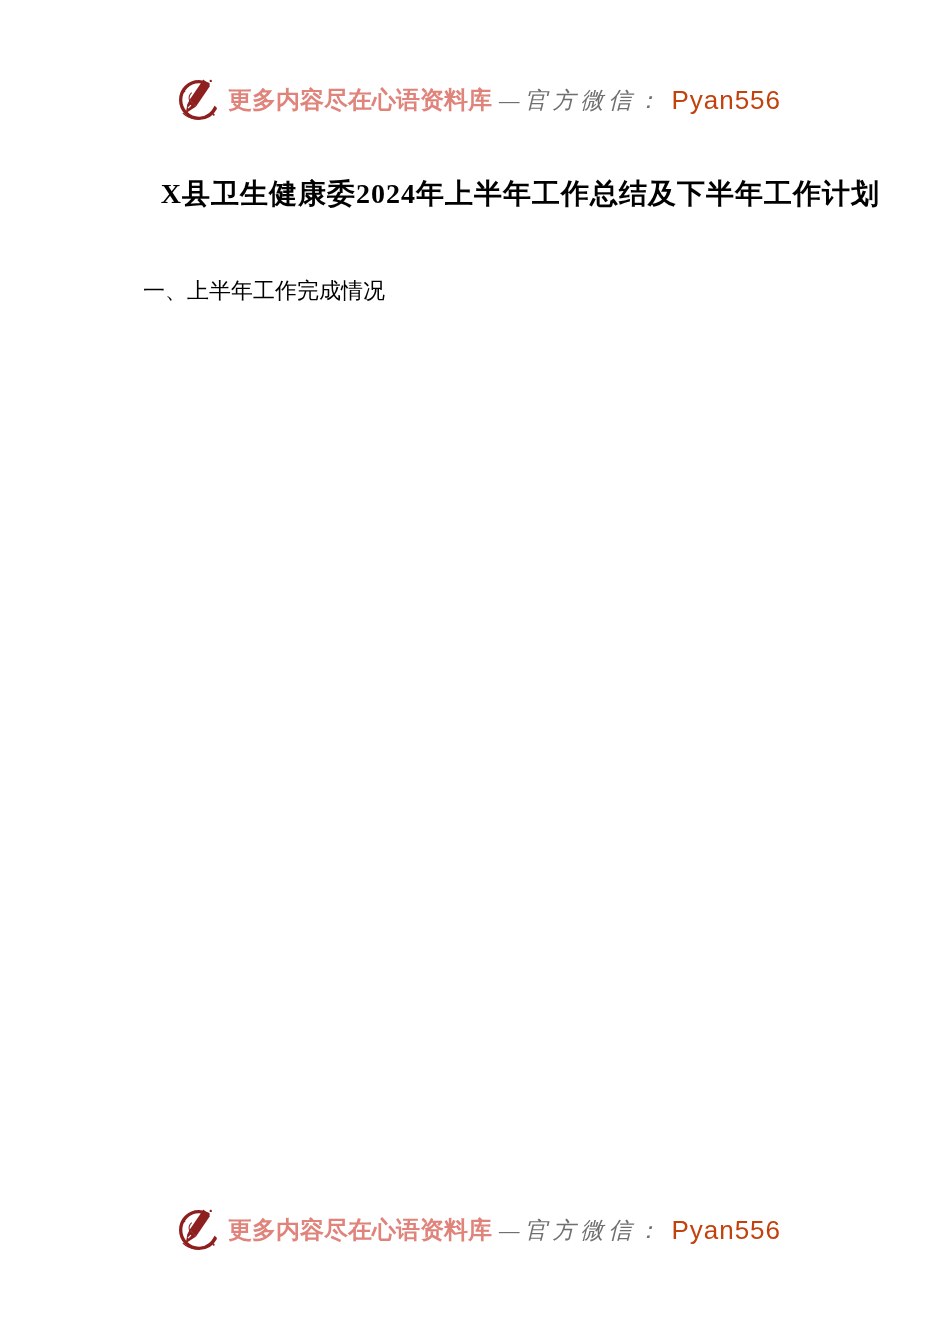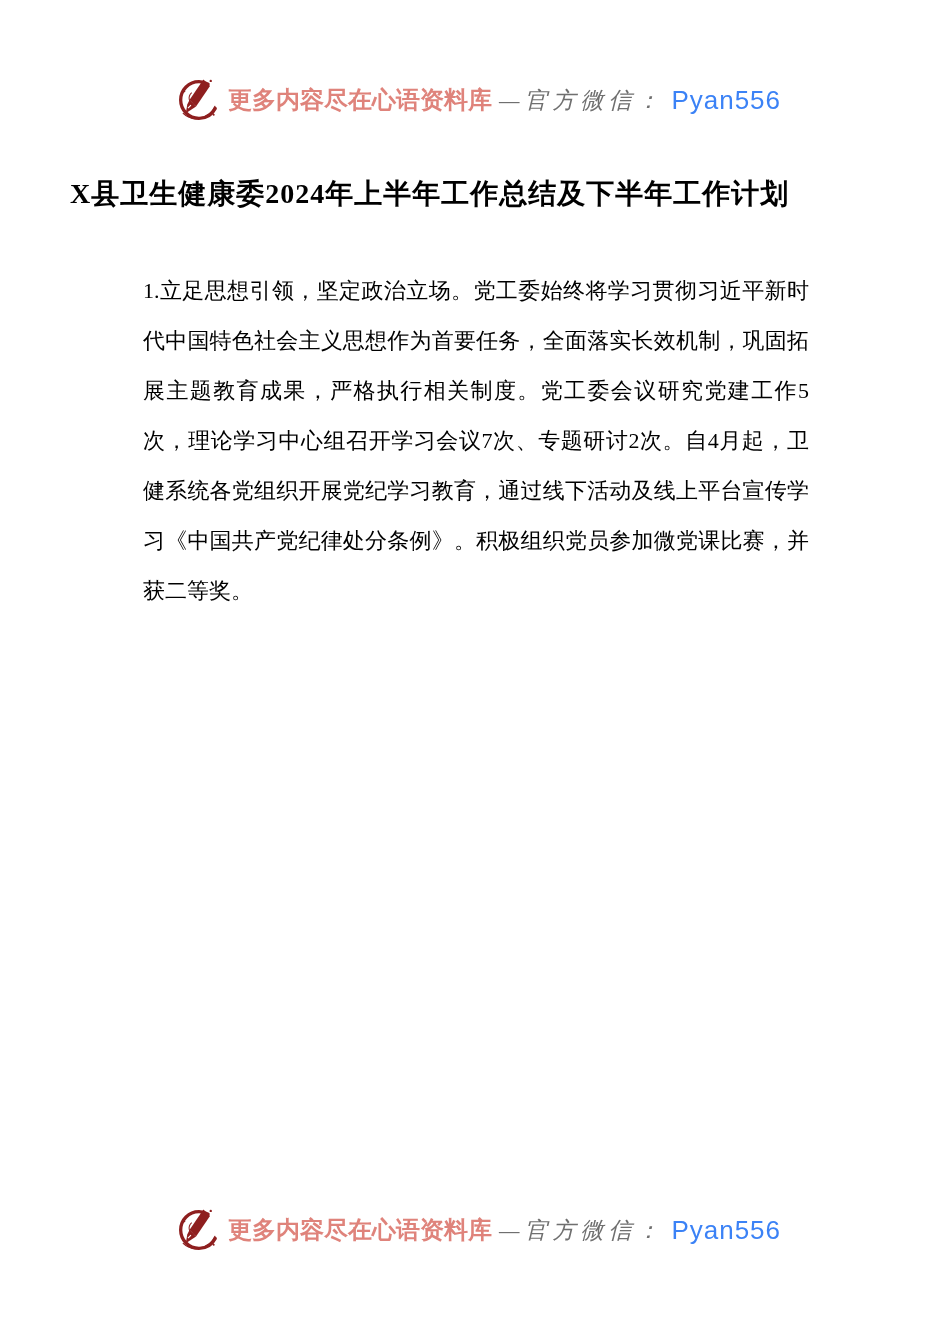--- a/index.html
+++ b/index.html
@@ -46,32 +46,32 @@
   .brand-wechat-label {
     font-size: 23px;
     color: #6f6f6f;
     font-style: italic;
     letter-spacing: 5px;
     font-weight: normal;
   }
   .brand-wechat-id {
     font-family: "Liberation Sans", sans-serif;
     font-size: 26px;
-    color: #3b82f6;
+    color: #c2410c;
     letter-spacing: 1px;
   }
 
   
   .doc-title {
     position: absolute;
     top: 172px;
     left: 70px;
     width: 810px;
     margin: 0;
-    text-align: left;
+    text-align: right;
     font-size: 28px;
     font-weight: bold;
     letter-spacing: 1px;
     line-height: 44px;
   }
 
   
   .doc-body {
     position: absolute;
     top: 266px;
@@ -110,21 +110,21 @@
       <path d="M15 51 L19 47" stroke="#ffffff" stroke-width="1.6" fill="none"></path>
     </svg>
     <span class="brand-promo">更多内容尽在心语资料库</span>
       <span class="brand-wechat-label">—官方微信：</span>
       <span class="brand-wechat-id">Pyan556</span>
   </div>
 
   <h1 class="doc-title">X县卫生健康委2024年上半年工作总结及下半年工作计划</h1>
 
   <div class="doc-body">
-    <p>1.立足思想引领，坚定政治立场。党工委始终将学习贯彻习近平新时代中国特色社会主义思想作为首要任务，全面落实长效机制，巩固拓展主题教育成果，严格执行相关制度。党工委会议研究党建工作5次，理论学习中心组召开学习会议7次、专题研讨2次。自4月起，卫健系统各党组织开展党纪学习教育，通过线下活动及线上平台宣传学习《中国共产党纪律处分条例》。积极组织党员参加微党课比赛，并获二等奖。</p>
+    <p>一、上半年工作完成情况</p>
   </div>
 
   <div class="brand-line footer-pos">
     <svg class="brand-logo" viewBox="0 0 60 80" aria-hidden="true">
       <g fill="none" stroke="#8e1f1f">
         <circle cx="30" cy="40" r="25" stroke-width="4.5" stroke-dasharray="118 39" stroke-dashoffset="-12" stroke-linecap="round"></circle>
         <path d="M8 58 C 20 70, 44 66, 52 48" stroke-width="1.6"></path>
         <path d="M20 30 C 14 36, 16 44, 24 46" stroke-width="1.4"></path>
       </g>
       <g fill="#8e1f1f">

